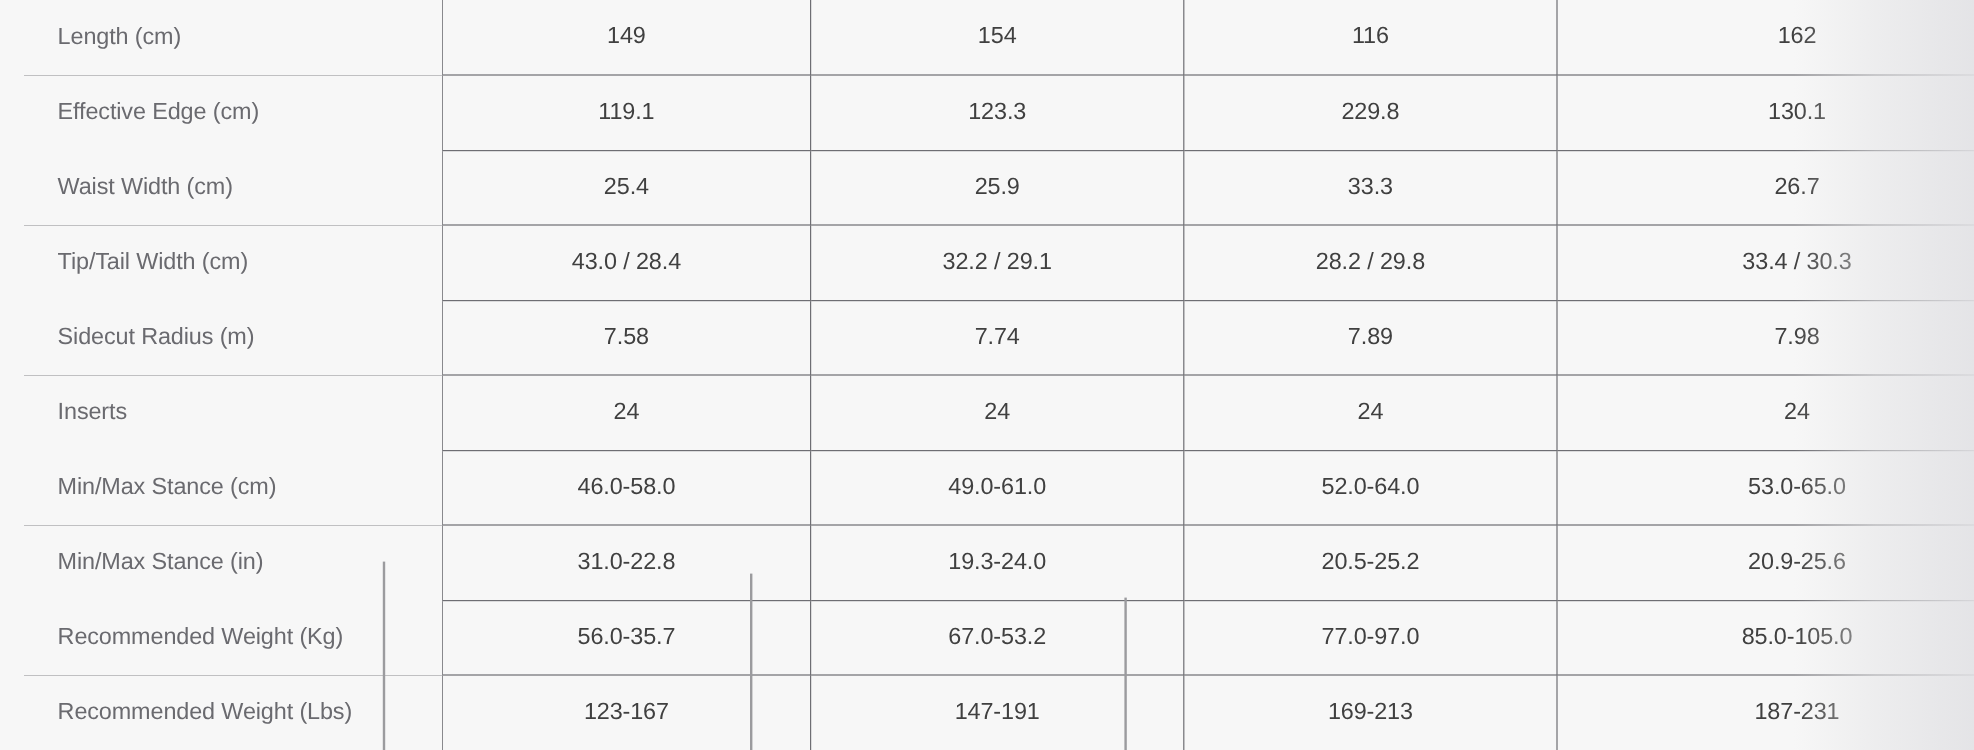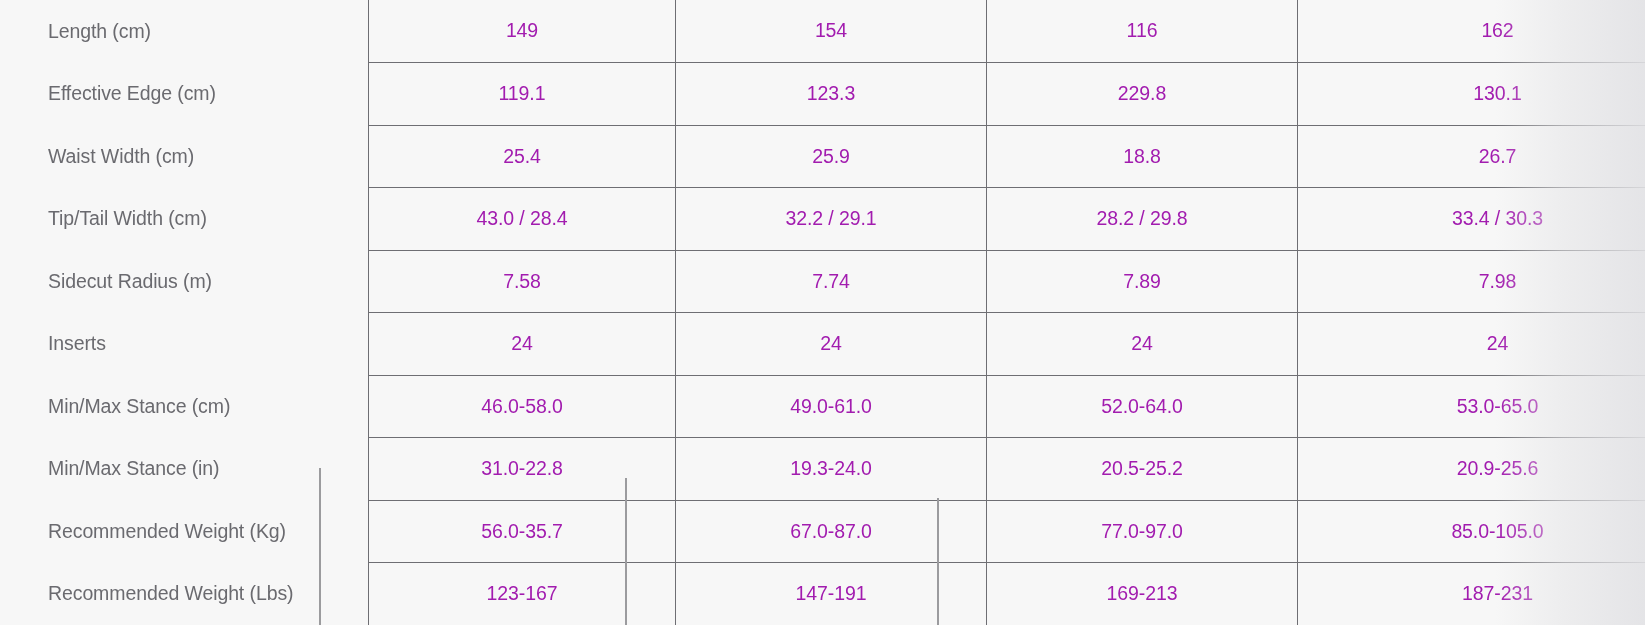--- a/index.html
+++ b/index.html
@@ -54,21 +54,21 @@
   table.spec-table th.row-label {
     text-align: left;
     padding-left: 48px;
     width: 320px;
     color: #6a6a6f;
   }
 
   
   table.spec-table td.val {
     text-align: center;
-    color: #a21caf;
+    color: #404040;
   }
 
   table.spec-table td.val-1 { width: 306px; }
   table.spec-table td.val-2 { width: 310px; margin-top: 23px; }
   table.spec-table td.val-3 { width: 310px; }
   table.spec-table td.val-4 { width: 399px; border-right: none; }
 
   
   table.spec-table tr:last-child th,
   table.spec-table tr:last-child td {
@@ -136,21 +136,21 @@
         <td class="val val-1">119.1</td>
         <td class="val val-2">123.3</td>
         <td class="val val-3">229.8</td>
         <td class="val val-4">130.1</td>
       </tr>
 
       <tr>
         <th class="row-label">Waist Width (cm)</th>
         <td class="val val-1">25.4</td>
         <td class="val val-2">25.9</td>
-        <td class="val val-3">18.8</td>
+        <td class="val val-3">33.3</td>
         <td class="val val-4">26.7</td>
       </tr>
 
       <tr>
         <th class="row-label">Tip/Tail Width (cm)</th>
         <td class="val val-1">43.0 / 28.4</td>
         <td class="val val-2">32.2 / 29.1</td>
         <td class="val val-3">28.2 / 29.8</td>
         <td class="val val-4">33.4 / 30.3</td>
       </tr>
@@ -183,21 +183,21 @@
         <th class="row-label">Min/Max Stance (in)</th>
         <td class="val val-1">31.0-22.8</td>
         <td class="val val-2">19.3-24.0</td>
         <td class="val val-3">20.5-25.2</td>
         <td class="val val-4">20.9-25.6</td>
       </tr>
 
       <tr>
         <th class="row-label">Recommended Weight (Kg)</th>
         <td class="val val-1">56.0-35.7</td>
-        <td class="val val-2">67.0-87.0</td>
+        <td class="val val-2">67.0-53.2</td>
         <td class="val val-3">77.0-97.0</td>
         <td class="val val-4">85.0-105.0</td>
       </tr>
 
       <tr>
         <th class="row-label">Recommended Weight (Lbs)</th>
         <td class="val val-1">123-167</td>
         <td class="val val-2">147-191</td>
         <td class="val val-3">169-213</td>
         <td class="val val-4">187-231</td>

